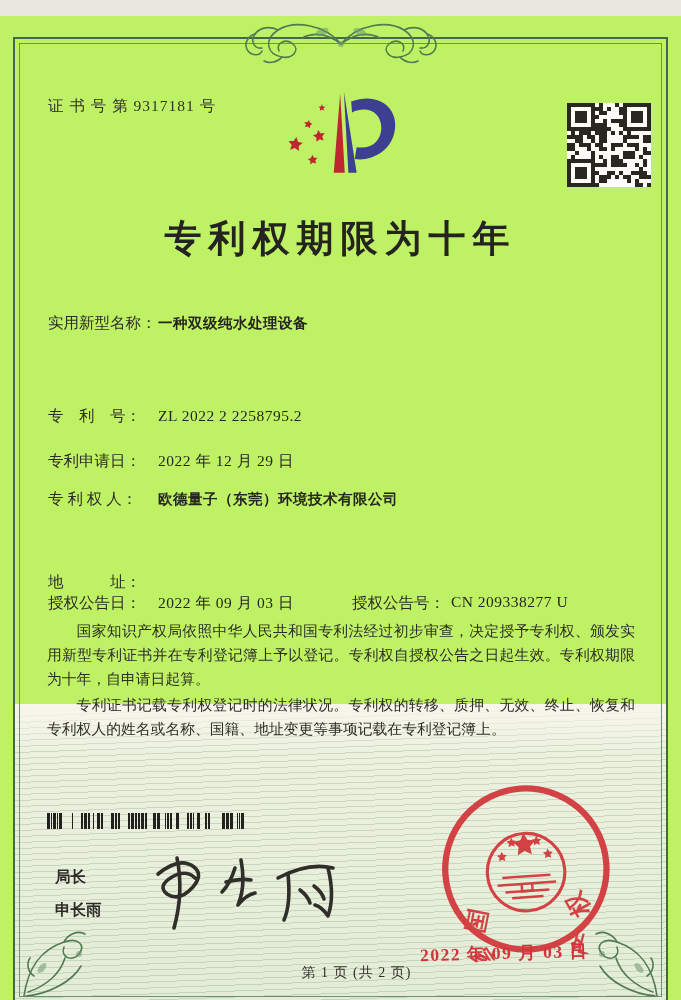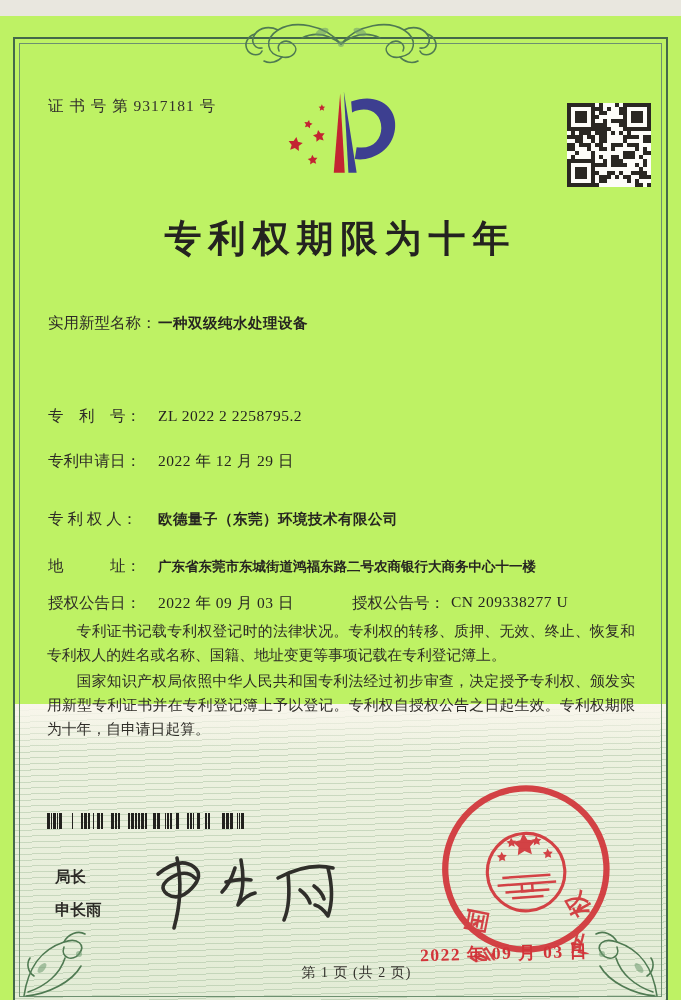--- a/index.html
+++ b/index.html
@@ -626,40 +626,39 @@
     <span class="fvalue sansv">一种双级纯水处理设备</span>
   </div>
   <div class="field-row" style="top:390px">
     <span class="flabel">专　利　号：</span>
     <span class="fvalue serifv">ZL 2022 2 2258795.2</span>
   </div>
   <div class="field-row" style="top:435px">
     <span class="flabel">专利申请日：</span>
     <span class="fvalue serifv">2022 年 12 月 29 日</span>
   </div>
-  <div class="field-row" style="top:493px">
+  <div class="field-row" style="top:473px">
     <span class="flabel">专 利 权 人：</span>
     <span class="fvalue sansv">欧德量子（东莞）环境技术有限公司</span>
   </div>
-  <div class="field-row" style="top:540px">
+  <div class="field-row" style="top:556px">
     <span class="flabel">地　　　址：</span>
-    <span class="fvalue sansv addr">广东省东莞市东城街道鸿福东路二号农商银行大商务中心十一楼</span>
   </div>
   <div class="field-row" style="top:577px">
     <span class="flabel">授权公告日：</span>
     <span class="fvalue serifv">2022 年 09 月 03 日</span>
     <span class="pair2">
       <span class="flabel" style="width:auto">授权公告号：</span>
       <span class="fvalue serifv">CN 209338277 U</span>
     </span>
   </div>
 
   <div class="body-text">
+    <p>国家知识产权局依照中华人民共和国专利法经过初步审查，决定授予专利权、颁发实用新型专利证书并在专利登记簿上予以登记。专利权自授权公告之日起生效。专利权期限为十年，自申请日起算。</p>
     <p>专利证书记载专利权登记时的法律状况。专利权的转移、质押、无效、终止、恢复和专利权人的姓名或名称、国籍、地址变更等事项记载在专利登记簿上。</p>
-    <p>国家知识产权局依照中华人民共和国专利法经过初步审查，决定授予专利权、颁发实用新型专利证书并在专利登记簿上予以登记。专利权自授权公告之日起生效。专利权期限为十年，自申请日起算。</p>
   </div>
 
   <div class="barcode">
     <svg id="barcode-svg" width="198" height="16" viewBox="0 0 198 16">
         <rect x="0" y="0" width="3" height="16" fill="#22211e"></rect>
         <rect x="4" y="0" width="1" height="16" fill="#22211e"></rect>
         <rect x="6" y="0" width="3" height="16" fill="#22211e"></rect>
         <rect x="10" y="0" width="1" height="16" fill="#22211e"></rect>
         <rect x="12" y="0" width="3" height="16" fill="#22211e"></rect>
         <rect x="25" y="0" width="1" height="16" fill="#22211e"></rect>

